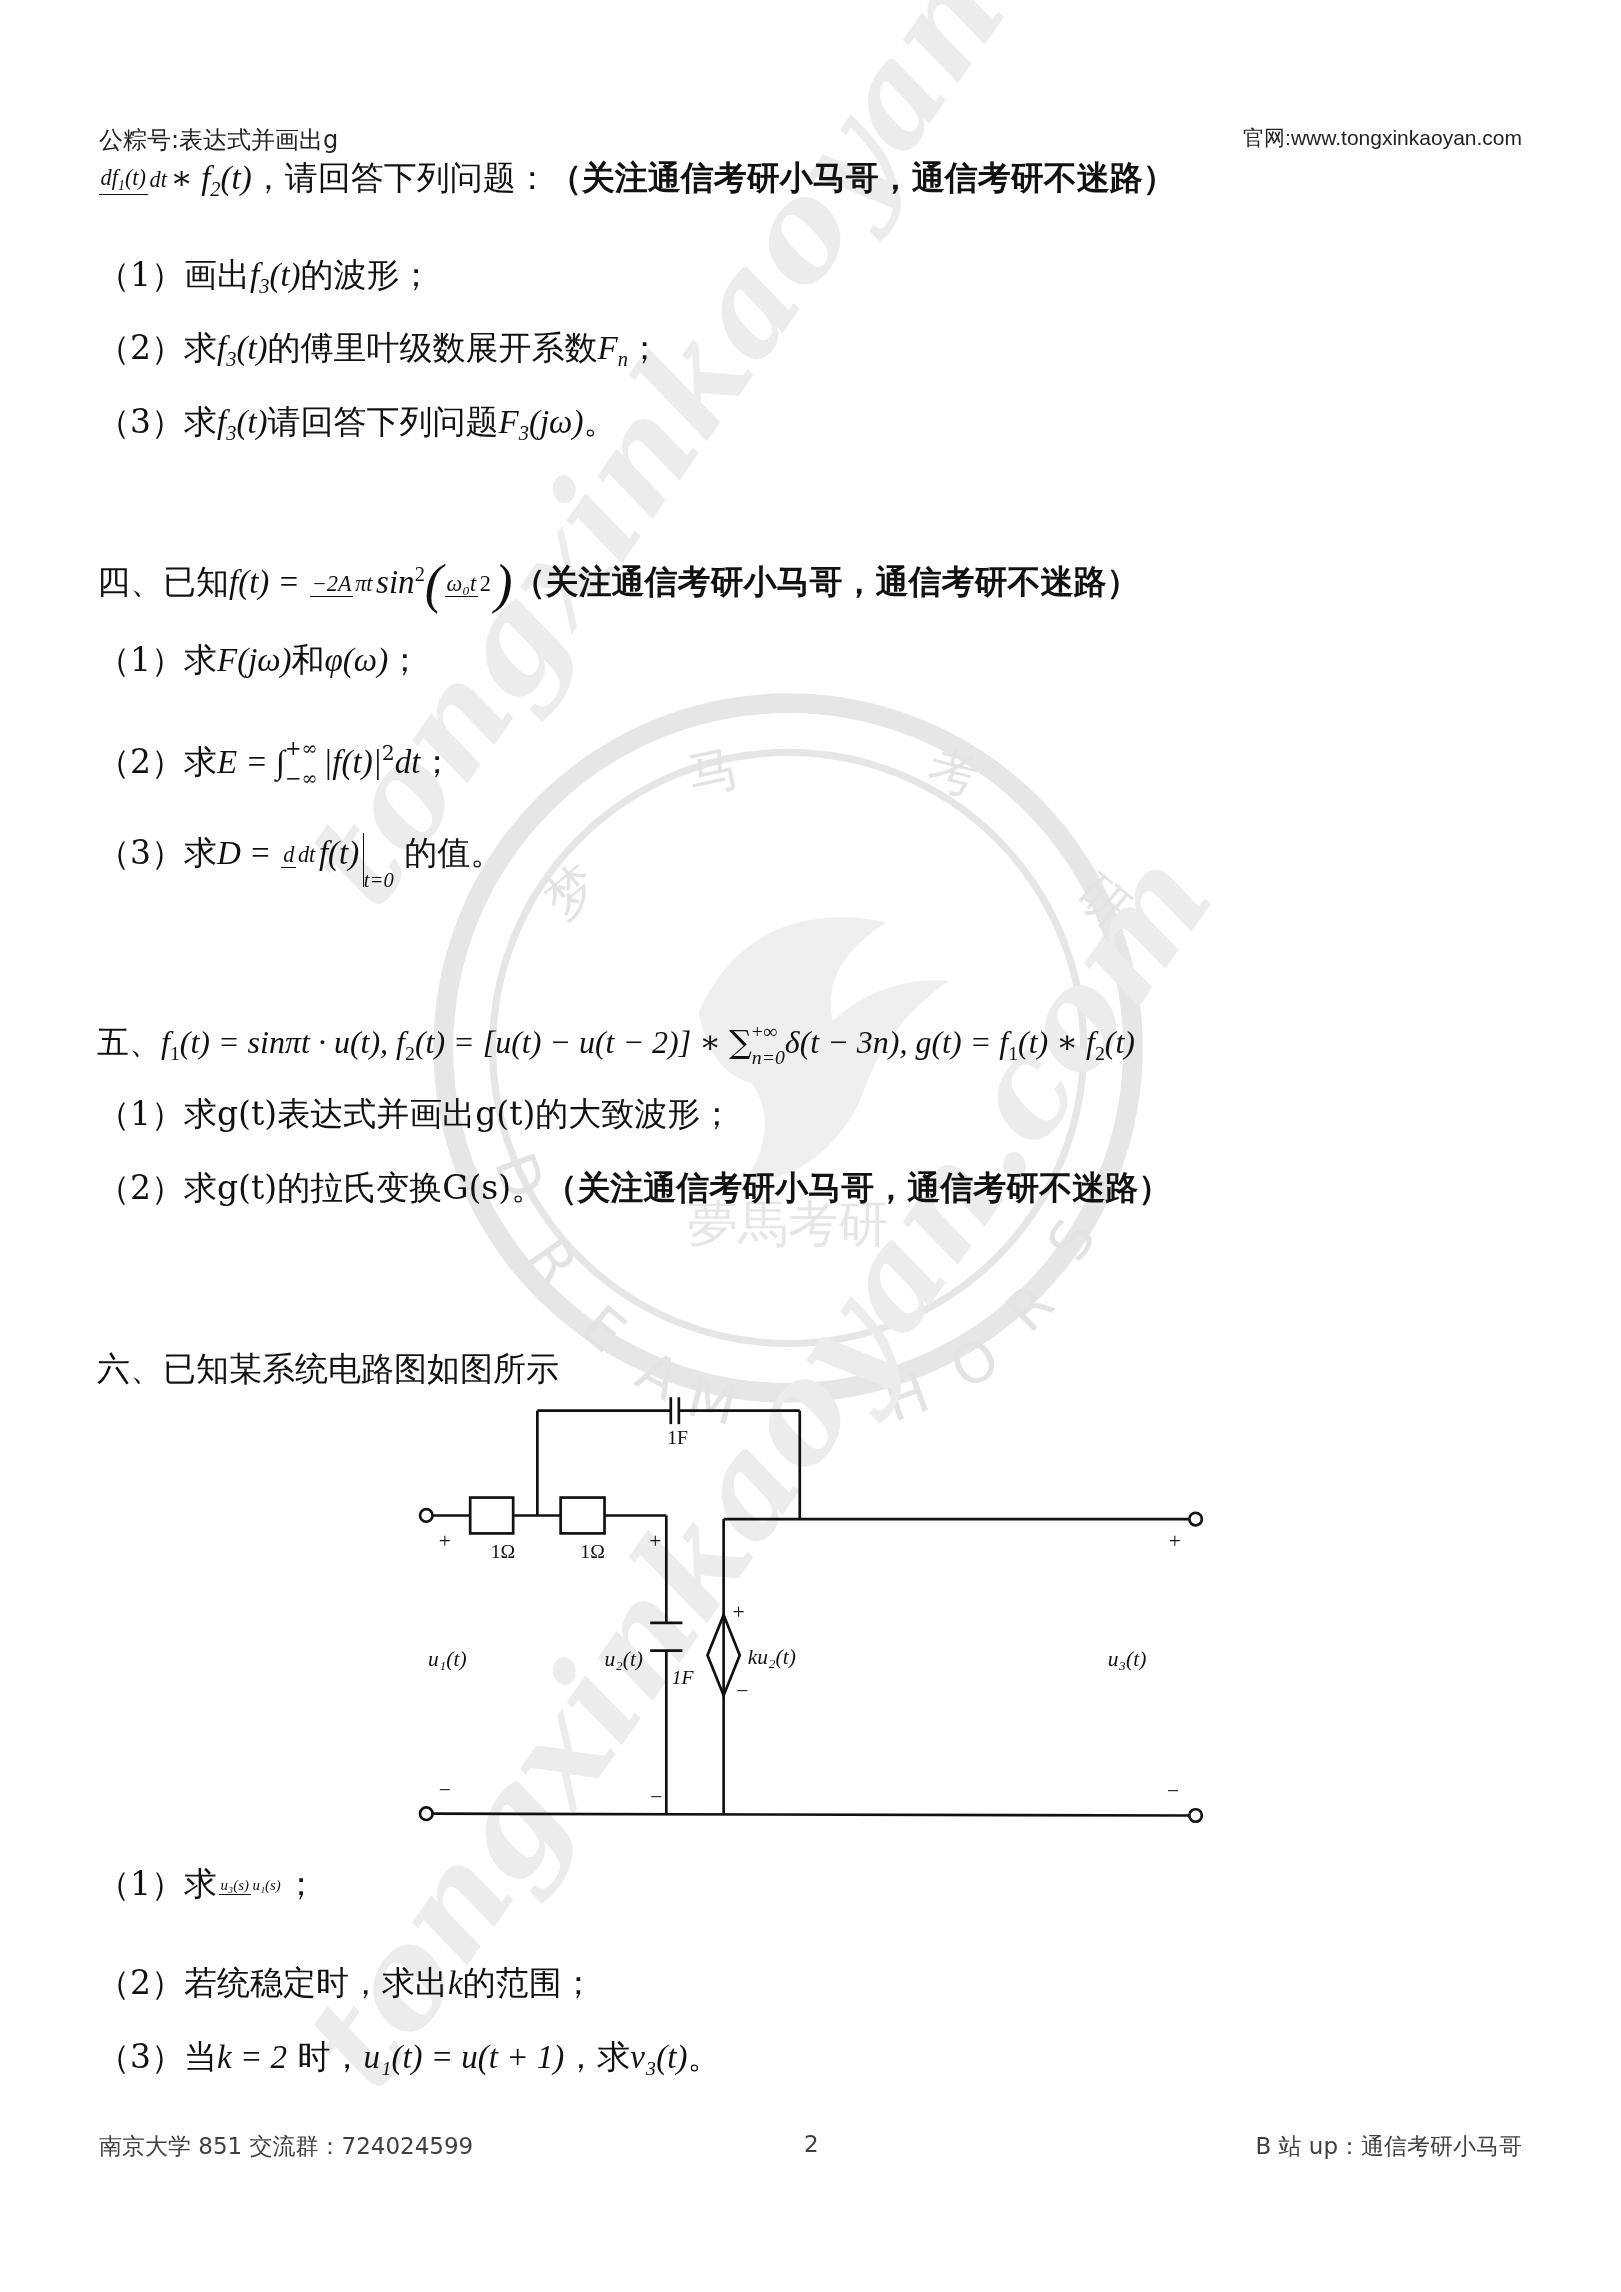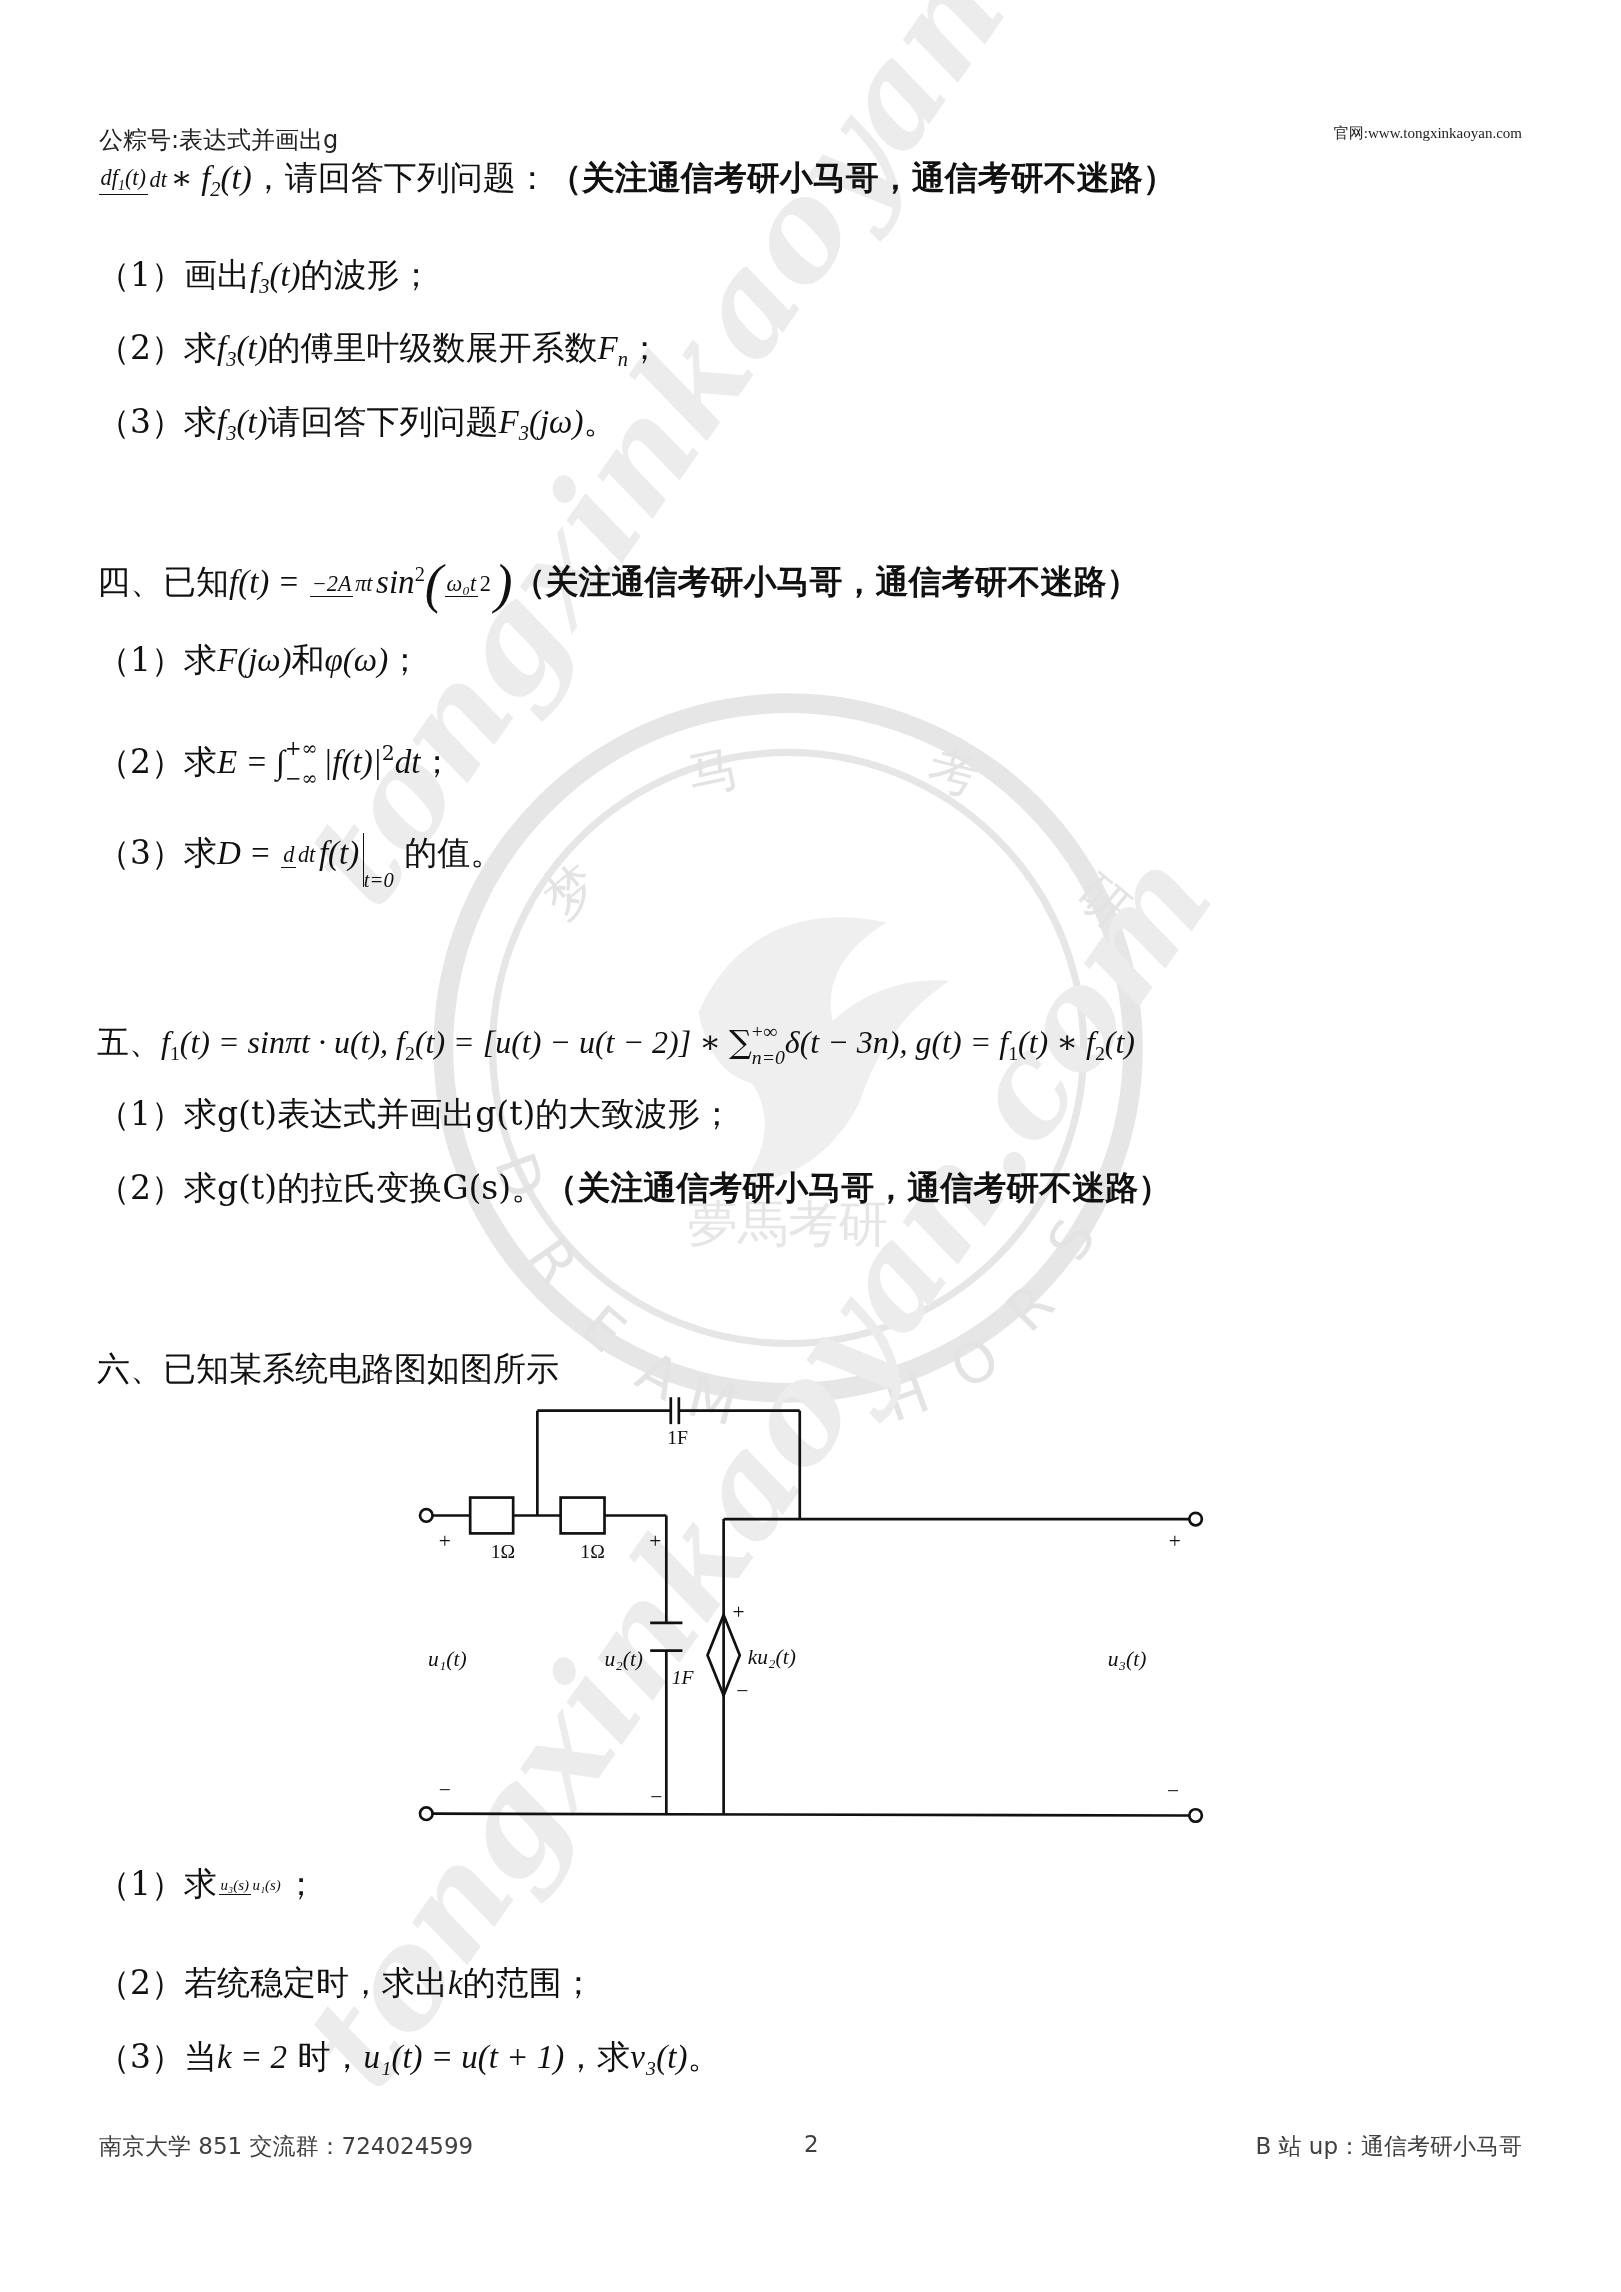--- a/index.html
+++ b/index.html
@@ -47,21 +47,21 @@
     <text x="1165" y="1475" transform="rotate(-45 1165 1475)">R</text>
     <text x="1215" y="1395" transform="rotate(-60 1215 1395)">S</text>
   </g>
   <g font-size="150" font-style="italic" font-weight="bold" fill="#ececec" font-family="DejaVu Serif, serif">
     <text x="420" y="1020" transform="rotate(-55 420 1020)">tongxinkaoyan.com</text>
     <text x="420" y="2340" transform="rotate(-55 420 2340)">tongxinkaoyan.com</text>
   </g>
 </svg>
 
 <div class="abs hdr" style="left:99px;top:124px;">公粽号:表达式并画出g</div>
-<div class="abs hdr" style="right:99px;top:124px;font-family:Liberation Serif, serif;font-size:15px;">官网:www.tongxinkaoyan.com</div>
+<div class="abs hdr" style="right:99px;top:124px;font-family:Liberation Sans, sans-serif;font-size:21px;">官网:www.tongxinkaoyan.com</div>
 
 <div class="abs line" style="left:97px;top:161px;">
   <span class="math frac" style="font-size:36px;">
       <span class="num"><span>df</span><sub>1</sub><span>(t)</span></span>
       <span>dt</span>
     </span><span class="math">∗ f</span><sub class="math">2</sub><span class="math">(t)</span><span>，请回答下列问题：</span><span class="bold">（关注通信考研小马哥，通信考研不迷路）</span>
 </div>
 
 <div class="abs line" style="left:97px;top:258px;">
   <span>（1）</span><span>画出</span><span class="math">f</span><sub class="math">3</sub><span class="math">(t)</span><span>的波形；</span>

